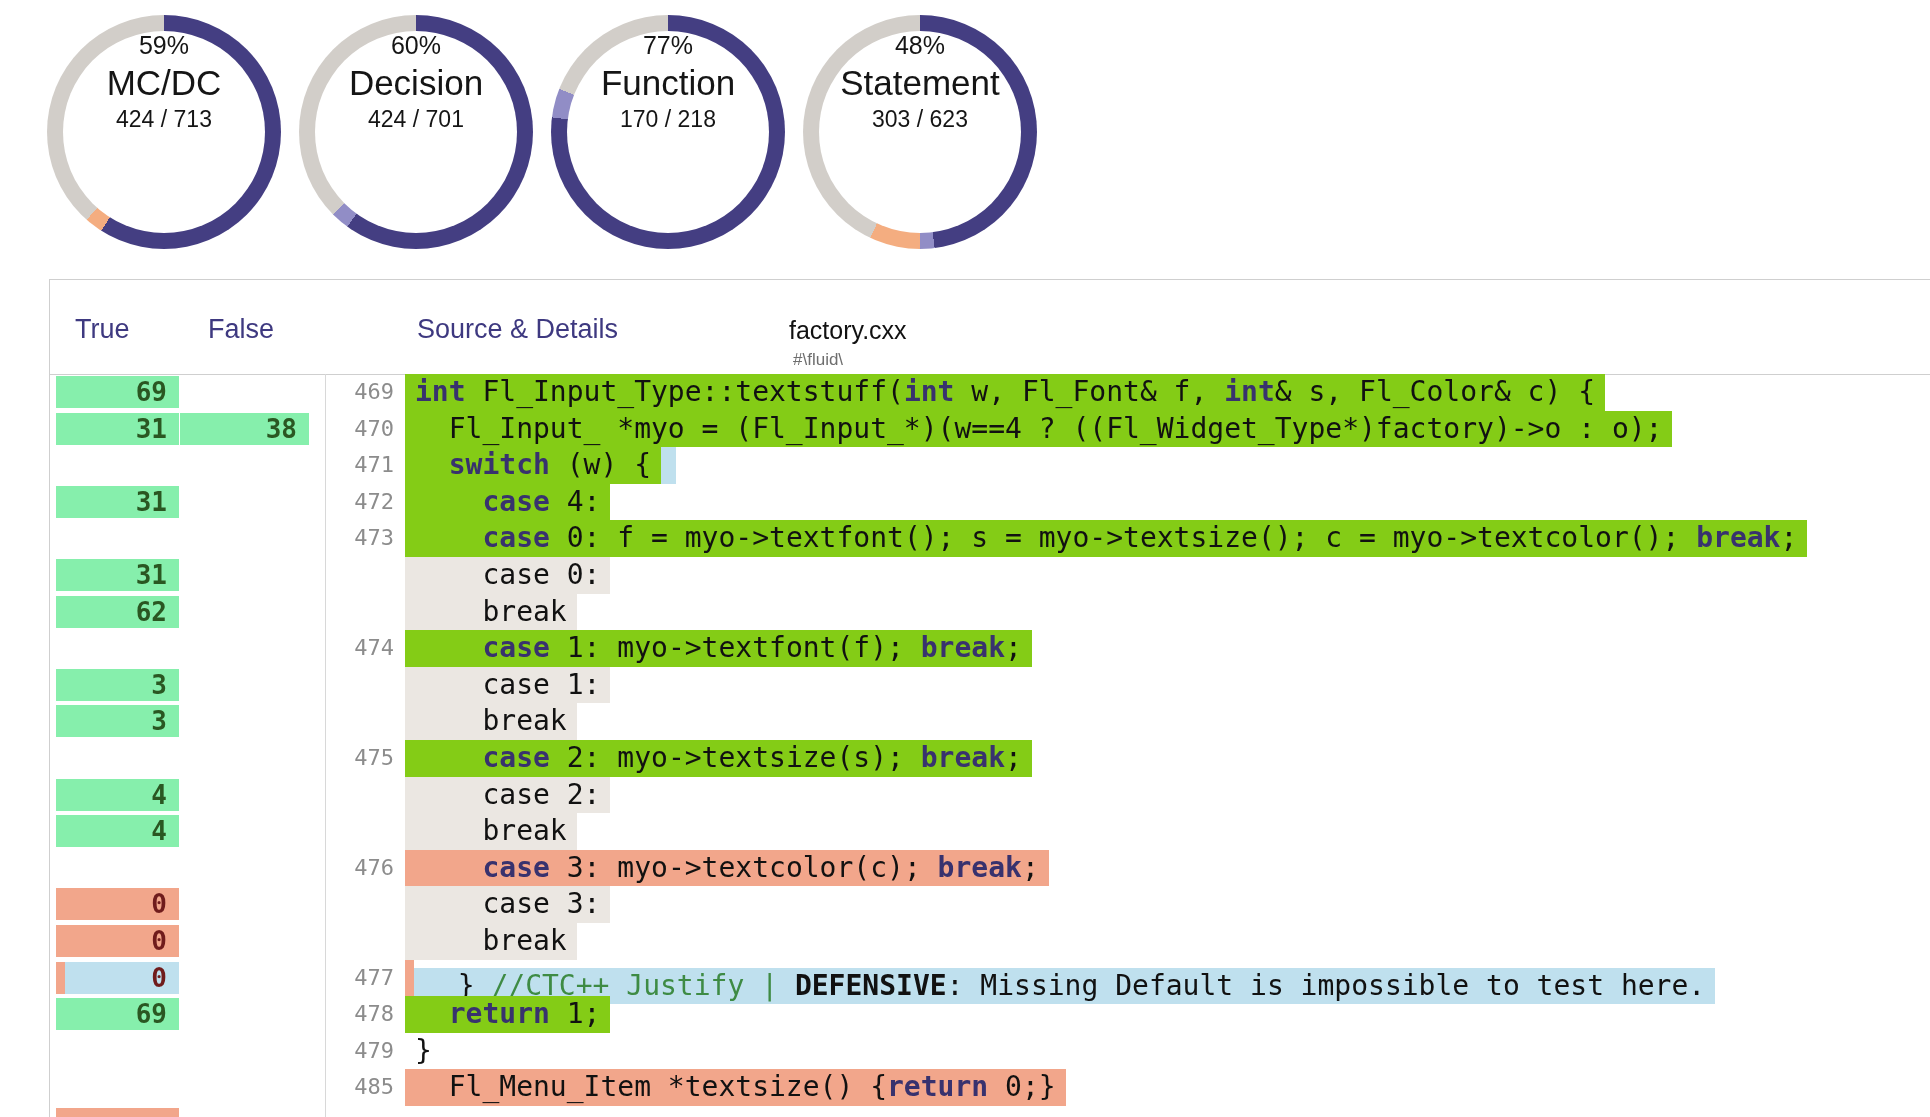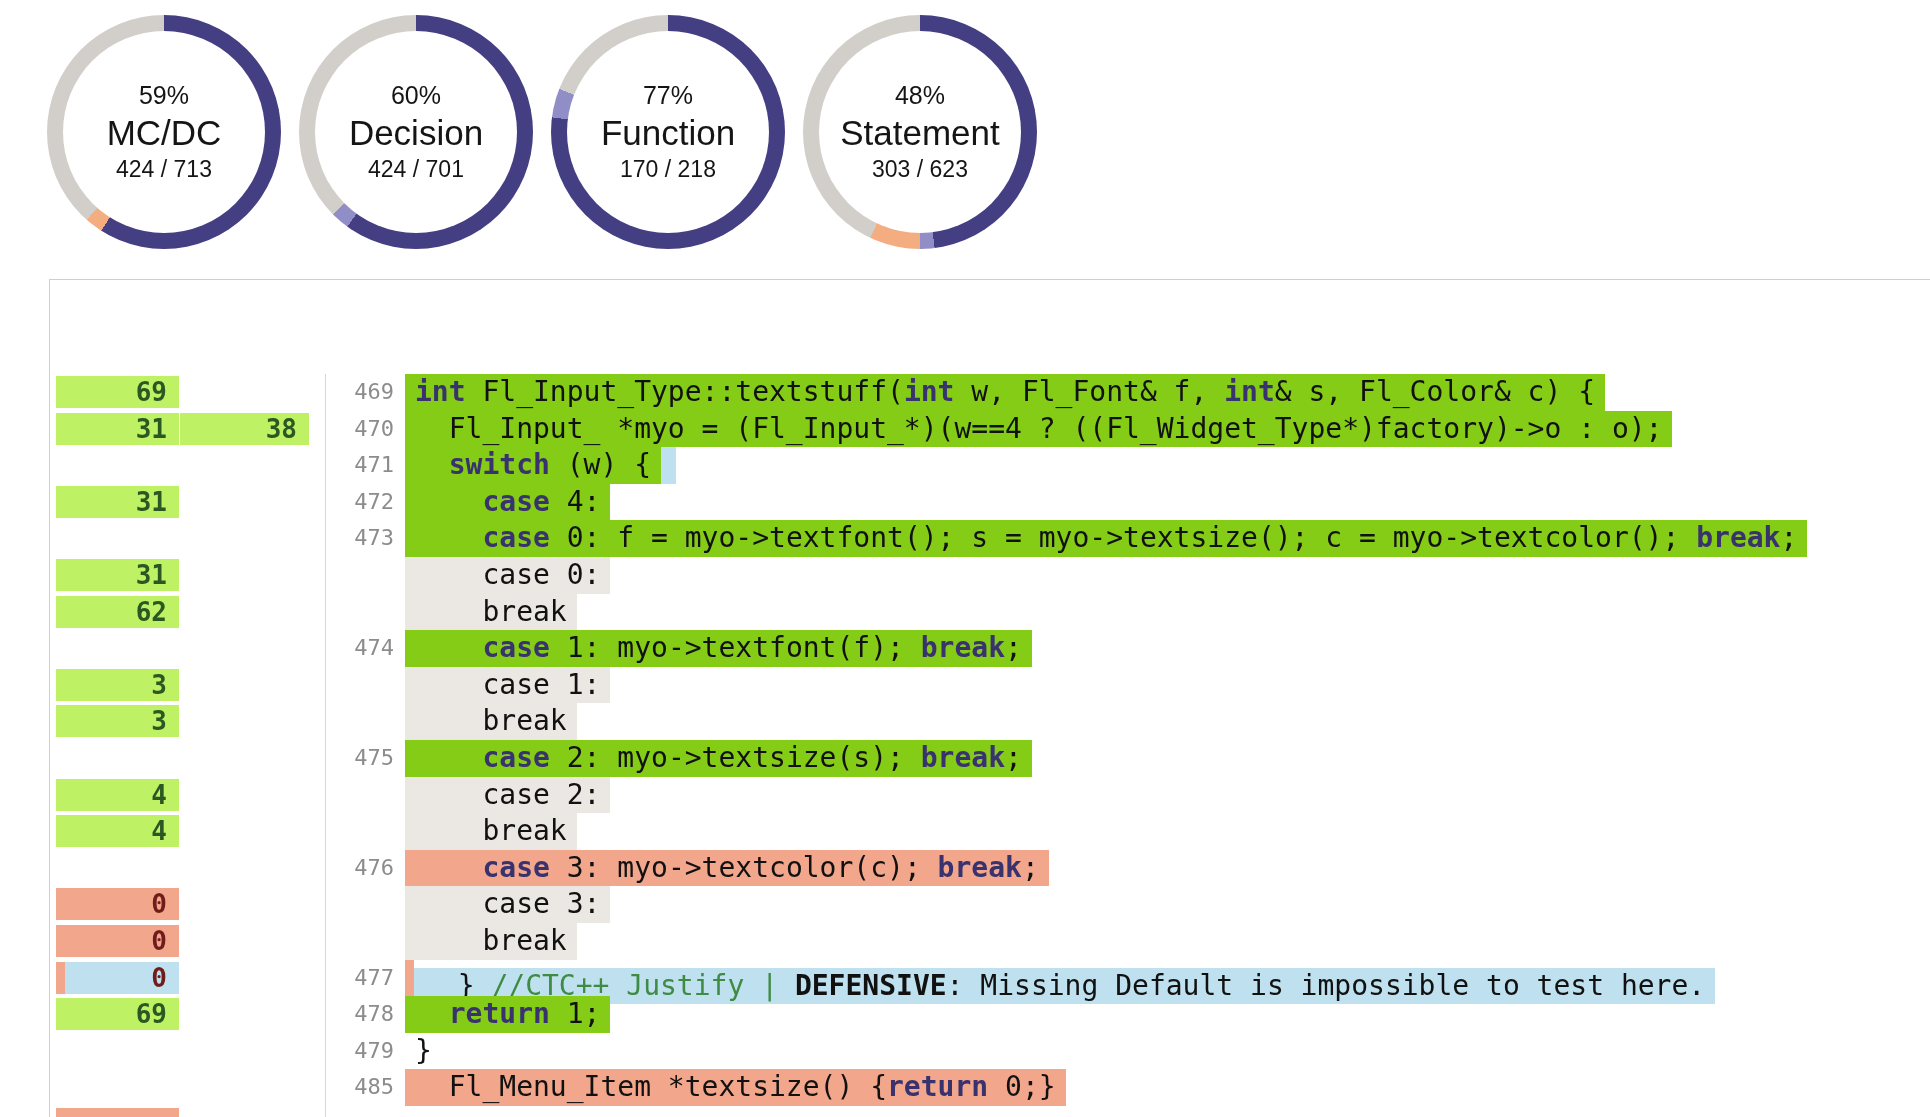--- a/index.html
+++ b/index.html
@@ -3,21 +3,21 @@
 <meta charset="utf-8">
 <style>
   html,body{margin:0;padding:0;background:#fff;}
   body{width:1930px;height:1117px;position:relative;overflow:hidden;
        font-family:"Liberation Sans",sans-serif;color:#151515;}
 
   
   .donuts{position:absolute;top:15px;left:47px;display:flex;gap:18px;}
   .donut{width:234px;height:234px;border-radius:50%;position:relative;}
   .donut-center{position:absolute;inset:16px;background:#fff;border-radius:50%;
-                display:flex;flex-direction:column;align-items:center;justify-content:center;}
+                display:flex;flex-direction:column;align-items:center;justify-content:flex-start;}
   .donut-pct{font-size:25px;}
   .donut-label{font-size:35px;margin:3px 0;}
   .donut-frac{font-size:23px;}
 
   
   .table{position:absolute;top:279px;left:49px;right:0;bottom:0;
          border-top:1px solid #cfcfcf;border-left:1px solid #cfcfcf;}
   .thead{position:absolute;top:0;left:0;right:0;height:94px;border-bottom:1px solid #cfcfcf;}
   .th{position:absolute;font-size:27px;color:#3e3980;}
   .th-true{left:25px;top:34px;}
@@ -25,21 +25,21 @@
   .th-source{left:367px;top:34px;}
   .file-name{position:absolute;left:739px;top:36px;font-size:25px;color:#111;}
   .file-path{position:absolute;left:743px;top:70px;font-size:17px;color:#6e6e6e;}
 
   .rows{position:absolute;top:94px;left:0;right:0;}
   .row{display:flex;height:36.6px;}
   .cell-true{width:123px;margin-left:6px;flex:none;}
   .cell-false{width:129px;margin-left:1px;flex:none;}
   .val{height:32px;margin-top:2px;text-align:right;padding-right:12px;
        font-family:"DejaVu Sans Mono",monospace;font-weight:bold;font-size:26px;line-height:32px;}
-  .green-val{background:#bef264;color:#2a5722;}
+  .green-val{background:#86efac;color:#2a5722;}
   .red-val{background:#f2a68b;color:#701c1c;}
   .justify-val{background:#bfe0ee;color:#701c1c;border-left:9px solid #f2a68b;}
   .cell-line{margin-left:16px;border-left:1px solid #d8d8d8;width:68px;flex:none;
              text-align:right;padding-right:7px;color:#8c8c8c;
              font-family:"DejaVu Sans Mono",monospace;font-size:22px;line-height:36.6px;}
   .cell-code{flex:1;padding-left:4px;line-height:36.6px;white-space:nowrap;}
   .codebg{display:inline-block;vertical-align:top;white-space:pre;padding:0 10px;
           font-family:"DejaVu Sans Mono",monospace;font-size:28px;line-height:36.6px;color:#111;}
   .codebg.green{background:#84cc16;text-align:right;}
   .codebg.salmon{background:#f2a68b;}
@@ -81,20 +81,27 @@
   <div class="donut" style="background: conic-gradient(rgb(68, 62, 130) 0%, rgb(68, 62, 130) 48%, rgb(145, 141, 198) 48%, rgb(145, 141, 198) 50%, rgb(244, 173, 128) 50%, rgb(244, 173, 128) 57%, rgb(210, 206, 201) 57%, rgb(210, 206, 201) 100%);">
     <div class="donut-center">
       <div class="donut-pct">48%</div>
       <div class="donut-label">Statement</div>
       <div class="donut-frac">303 / 623</div>
     </div>
   </div>
 </div>
 
 <div class="table">
+  <div class="thead">
+    <span class="th th-true">True</span>
+    <span class="th th-false">False</span>
+    <span class="th th-source">Source &amp; Details</span>
+    <span class="file-name">factory.cxx</span>
+    <span class="file-path">#\fluid\</span>
+  </div>
   <div class="rows" id="rows">
       <div class="row">
         <div class="cell-true">
           <div class="val green-val">69</div>
         </div>
         <div class="cell-false"></div>
         <div class="cell-line">469</div>
         <div class="cell-code"><span class="codebg green"><span class="tok-kw">int</span><span class="tok"> Fl_Input_Type::textstuff(</span><span class="tok-kw">int</span><span class="tok"> w, Fl_Font&amp; f, </span><span class="tok-kw">int</span><span class="tok">&amp; s, Fl_Color&amp; c) {</span></span></div>
       </div>
       <div class="row">

